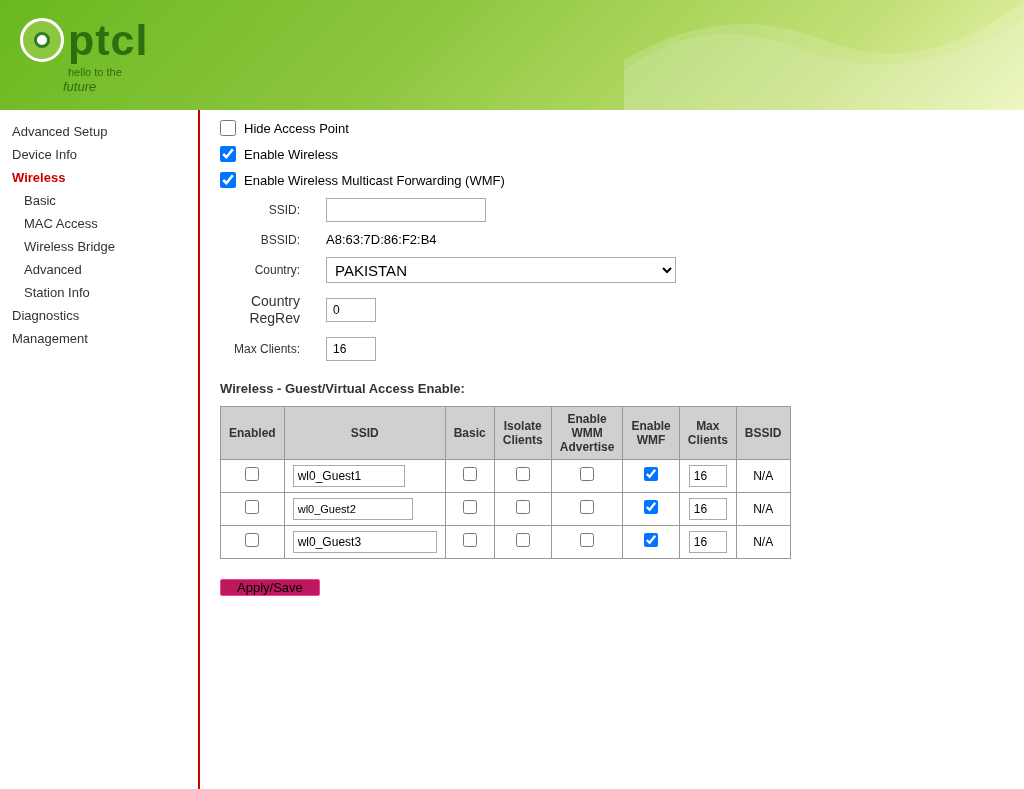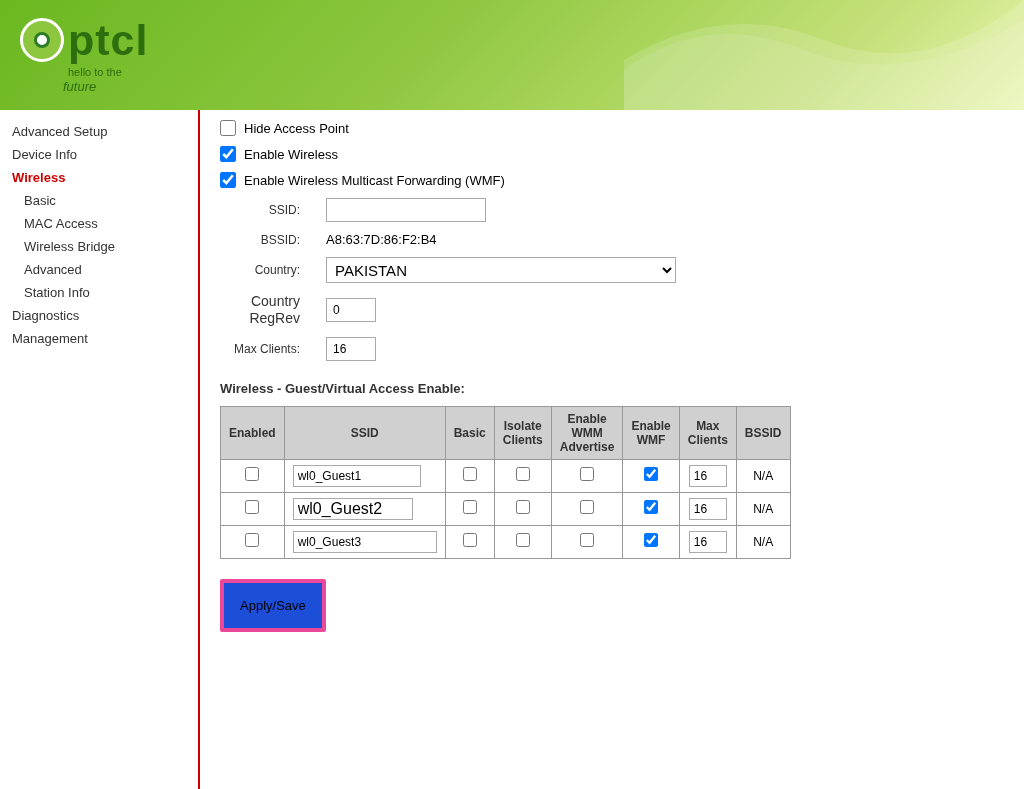--- a/index.html
+++ b/index.html
@@ -190,23 +190,23 @@
       border: 1px solid #aaa;
       padding: 2px 4px;
       font-size: 12px;
       width: 110px;
       height: 22px;
     }
 
     
     .apply-btn {
       margin-top: 20px;
-      padding: 15px 16px;
-      background: #1d4ed8;
-      border: 4px solid #ec4899;
+      padding: 0 16px;
+      background: #be185d;
+      border: 1px solid #ec4899;
       font-size: 13px;
       cursor: pointer;
       border-radius: 2px;
     }
   </style>
 </head>
 <body>
 
 <div class="header">
   <div class="header-logo">
@@ -316,31 +316,31 @@
           <th>Isolate<br>Clients</th>
           <th>Enable<br>WMM<br>Advertise</th>
           <th>Enable<br>WMF</th>
           <th>Max<br>Clients</th>
           <th>BSSID</th>
         </tr>
       </thead>
       <tbody id="guest-table-body">
       <tr>
             <td><input type="checkbox" style=""></td>
-            <td><input type="text" value="wl0_Guest1" style="width: 128px; border: 1px solid rgb(170, 170, 170); padding: 2px 4px; font-size: 12px;"></td>
+            <td><input type="text" value="wl0_Guest1" style="width: 112px; border: 1px solid rgb(170, 170, 170); padding: 2px 4px; font-size: 12px;"></td>
             <td><input type="checkbox" style=""></td>
             <td><input type="checkbox" style=""></td>
             <td><input type="checkbox" style=""></td>
             <td><input type="checkbox" checked="" style=""></td>
             <td><input type="text" value="16" style="width: 38px; border: 1px solid rgb(170, 170, 170); padding: 2px 4px; font-size: 12px;"></td>
             <td>N/A</td>
           </tr>
           <tr>
             <td><input type="checkbox" style=""></td>
-            <td><input type="text" value="wl0_Guest2" style="width: 120px; border: 1px solid rgb(170, 170, 170); padding: 2px 4px; font-size: 16px;"></td>
+            <td><input type="text" value="wl0_Guest2" style="width: 120px; border: 1px solid rgb(170, 170, 170); padding: 2px 4px; font-size: 11px;"></td>
             <td><input type="checkbox" style=""></td>
             <td><input type="checkbox" style=""></td>
             <td><input type="checkbox" style=""></td>
             <td><input type="checkbox" checked="" style=""></td>
             <td><input type="text" value="16" style="width: 38px; border: 1px solid rgb(170, 170, 170); padding: 2px 4px; font-size: 12px;"></td>
             <td>N/A</td>
           </tr>
           <tr>
             <td><input type="checkbox" style=""></td>
             <td><input type="text" value="wl0_Guest3" style="width: 144px; border: 1px solid rgb(170, 170, 170); padding: 2px 4px; font-size: 12px;"></td>

